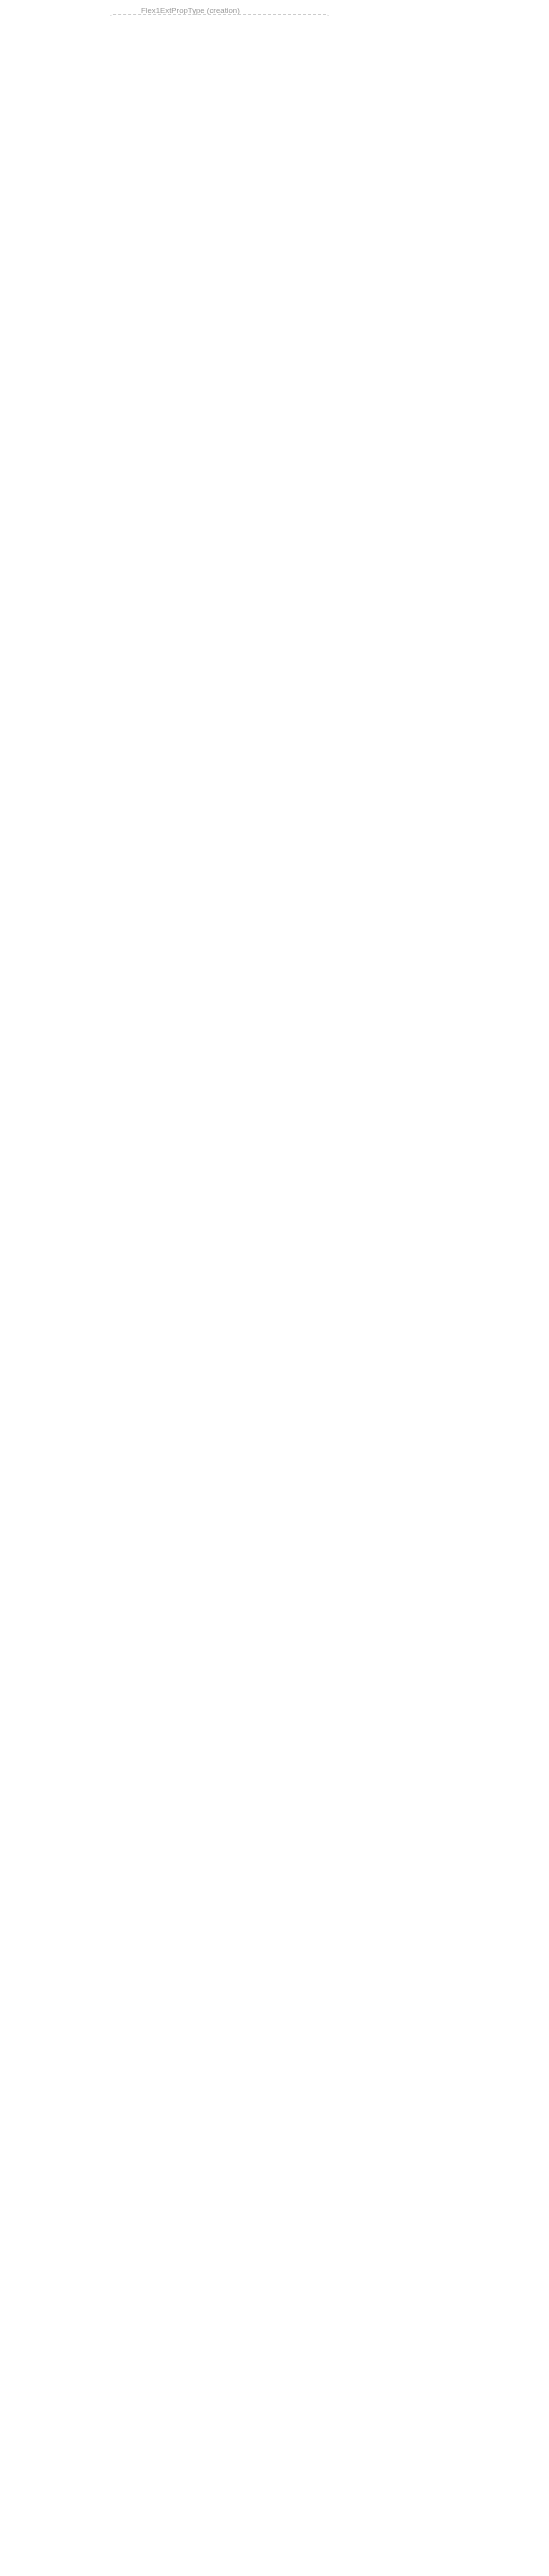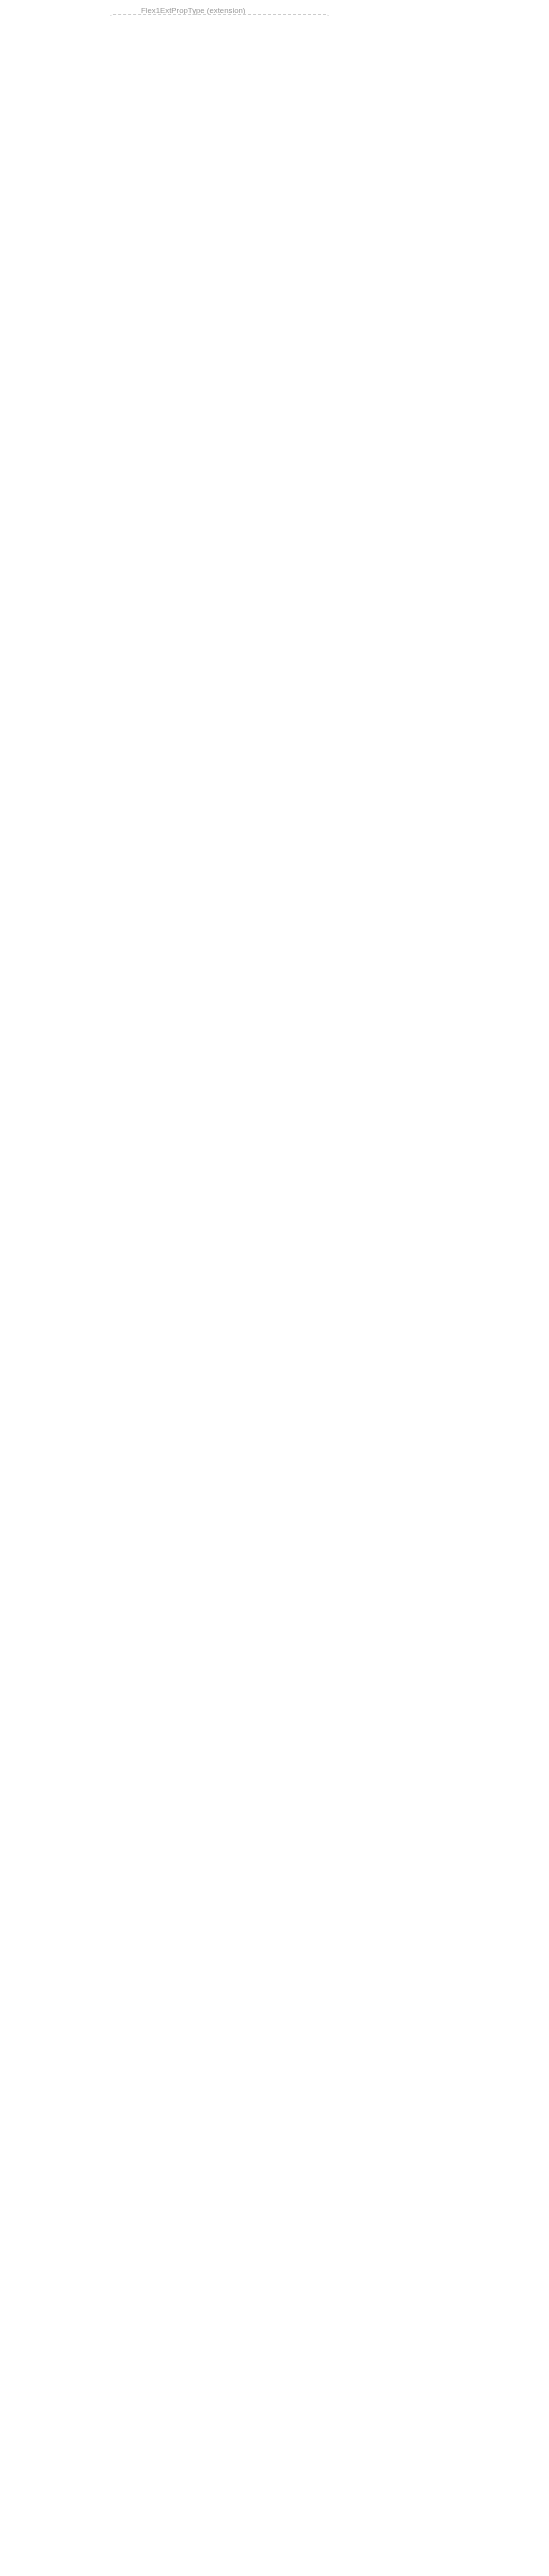--- a/index.html
+++ b/index.html
@@ -159,21 +159,21 @@
   padding: 1.6px 4.7px;
   font-size: 7px;
 }
 .elem-item {
   position: absolute;
 }
 </style>
 </head>
 <body>
 
-<div class="header-text">Flex1ExtPropType (extension)</div>
+<div class="header-text">Flex1ExtPropType (creation)</div>
 
 <div class="root-box">
   <div class="type-box">Flex2ExtPropType</div>
   <div class="desc-box">Flexible generic PCL-Type for controlled, uncontrolled values and arbitrary values, with mandatory relationship</div>
 </div>
 
 <div class="connector-h" style="left:86px; top:1324px; width:23.5px;"></div>
 
 <div class="main-frame">
   <span class="attr-label">▣ <span>attributes</span></span>

